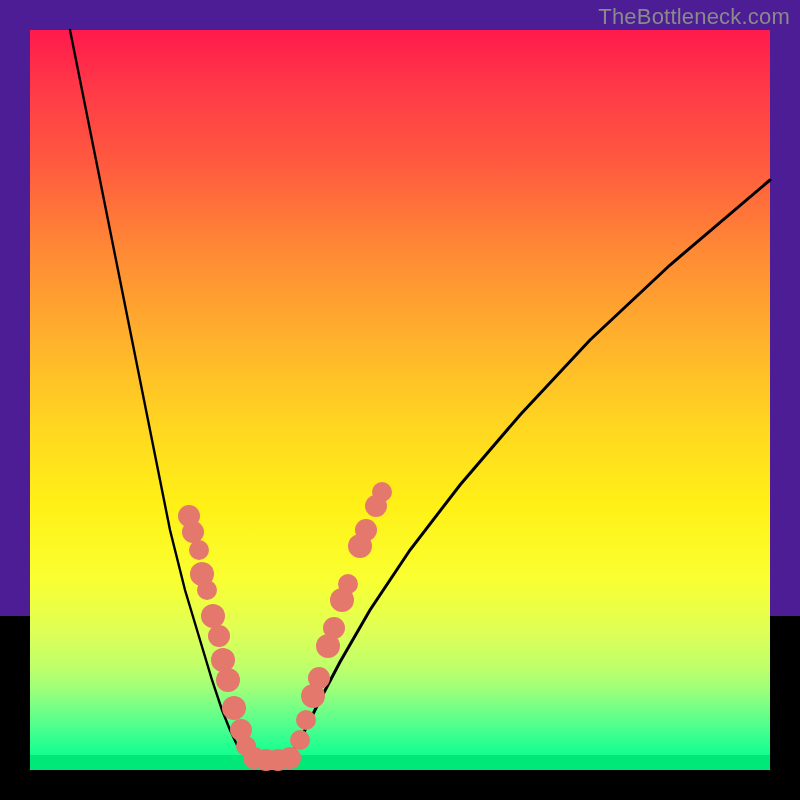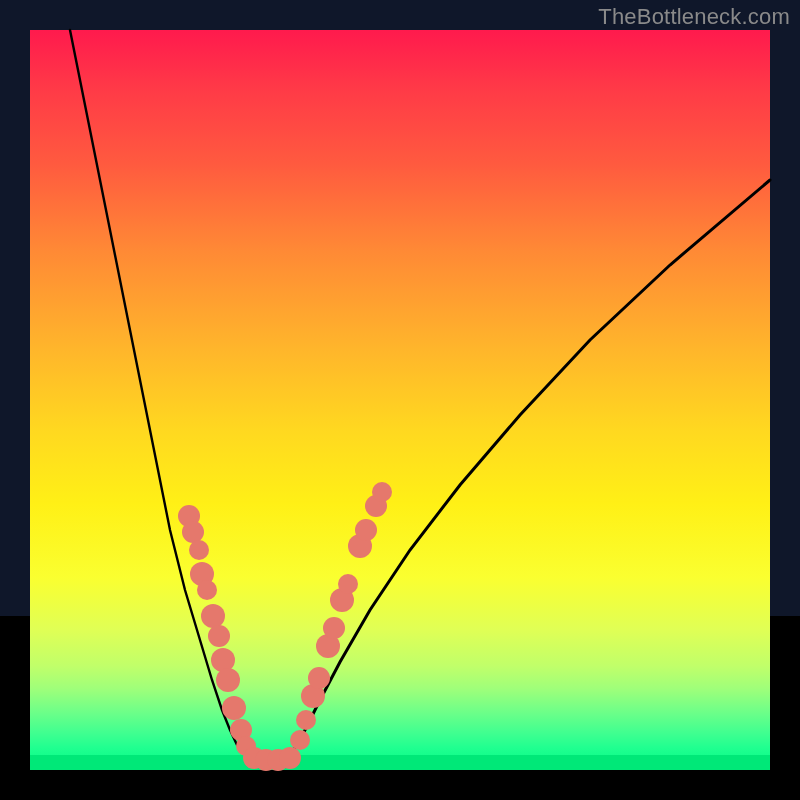--- a/index.html
+++ b/index.html
@@ -1,21 +1,21 @@
 <!DOCTYPE html>
 <html><head>
 <meta charset="utf-8">
 <style>
   * { margin: 0; padding: 0; box-sizing: border-box; }
   html, body { width: 800px; height: 800px; overflow: hidden; background: #000; }
   .frame {
     position: absolute;
     top: 0; left: 0;
     width: 800px; height: 616px;
-    background: #0f172a;
+    background: #4c1d95;
   }
   .plot-area {
     position: absolute;
     top: 30px;
     left: 30px;
     width: 740px;
     height: 740px;
     background: linear-gradient(to bottom,
       #ff1a4d 0%,
       #ff3a47 8%,

